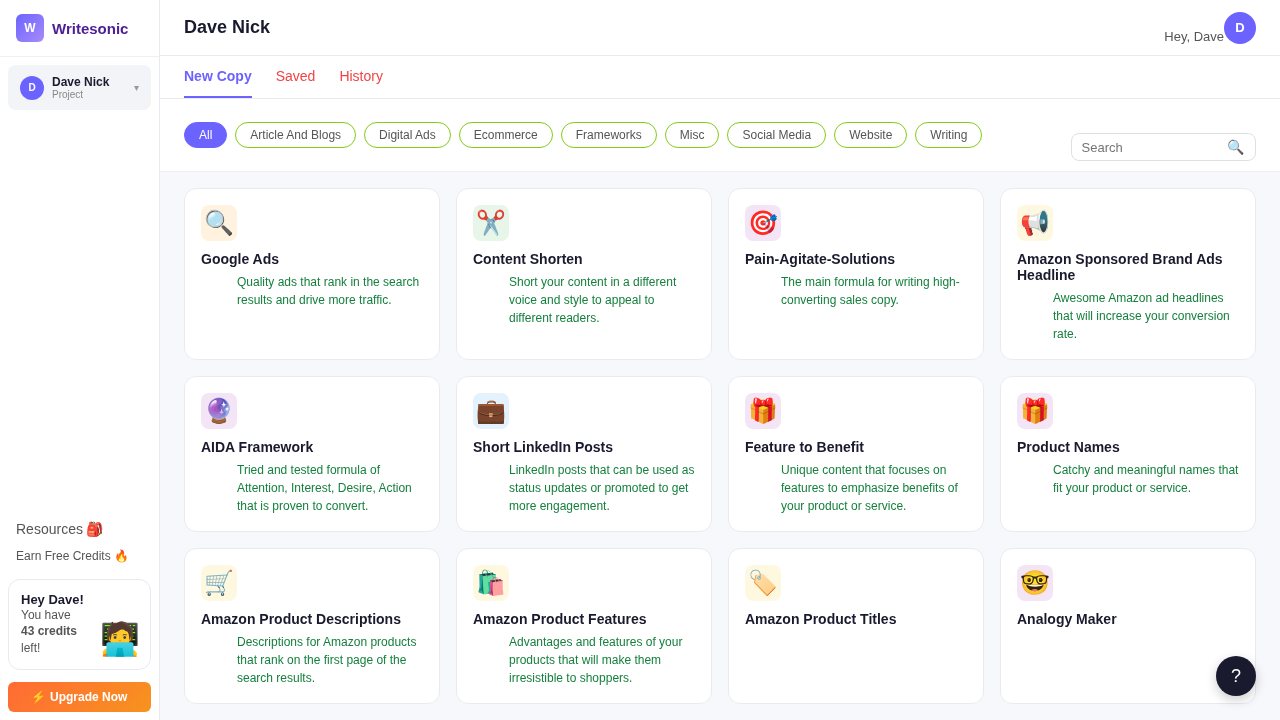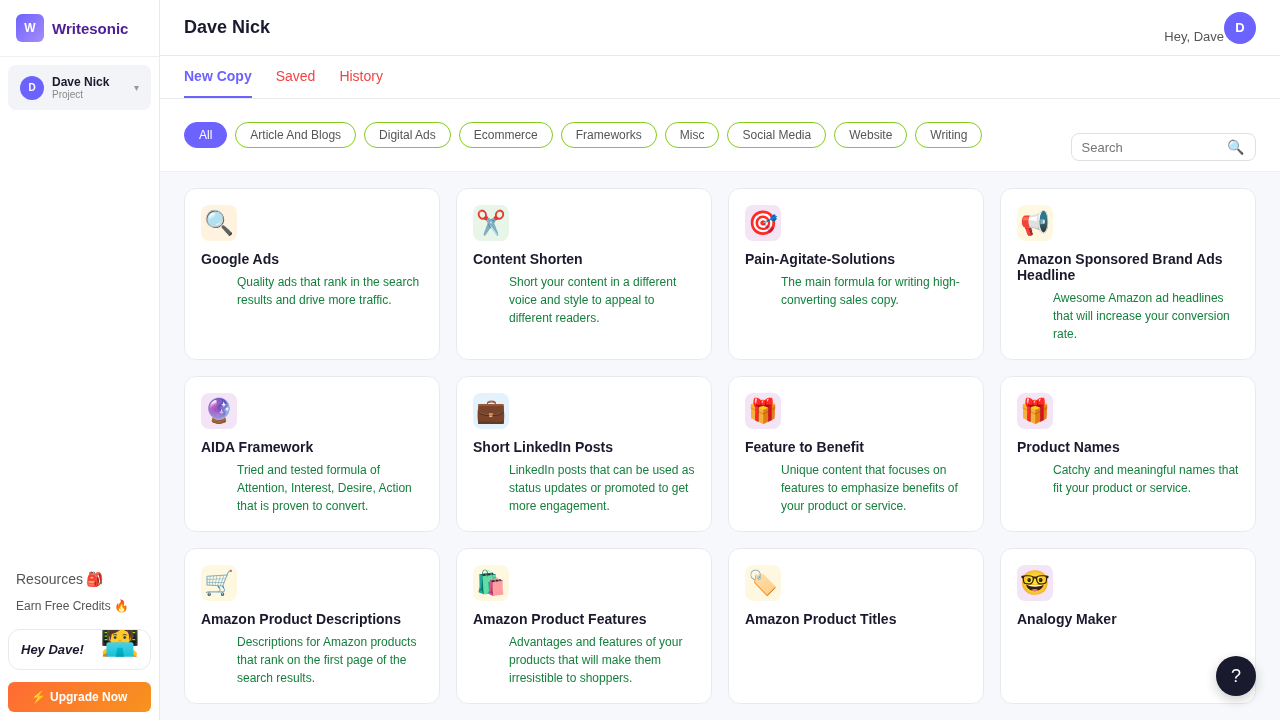--- a/index.html
+++ b/index.html
@@ -65,21 +65,21 @@
     }
     .sidebar-credits-popup {
       margin: 8px;
       background: #fff;
       border: 1px solid #e8eaf0;
       border-radius: 12px;
       padding: 12px;
       position: relative;
       overflow: hidden;
     }
-    .credits-hey { font-size: 13px; font-weight: 600; color: #1a1a2e; font-style: italic; }
+    .credits-hey { font-size: 13px; font-weight: 600; color: #1a1a2e; }
     .credits-text { font-size: 12px; color: #555; line-height: 1.4; }
     .credits-illustration {
       position: absolute; right: 0; bottom: 0;
       width: 60px; height: 60px;
       display: flex; align-items: center; justify-content: center;
       font-size: 32px;
     }
     .upgrade-btn {
       width: calc(100% - 16px);
       margin: 4px 8px 8px;
@@ -277,20 +277,25 @@
 
   <div class="sidebar-resources">
     <span>Resources 🎒</span>
   </div>
   <div class="sidebar-earn">
     <span>Earn Free Credits 🔥</span>
   </div>
 
   <div class="sidebar-credits-popup">
     <div class="credits-hey">Hey Dave!</div>
+    <div class="credits-text">
+      <span>You have</span>
+      <br><strong>43 credits</strong>
+      <br><span>left!</span>
+    </div>
     <div class="credits-illustration">🧑‍💻</div>
   </div>
 
   <button class="upgrade-btn">
     <span>⚡ Upgrade Now</span>
   </button>
 </div>
 
 <div id="main">
 

